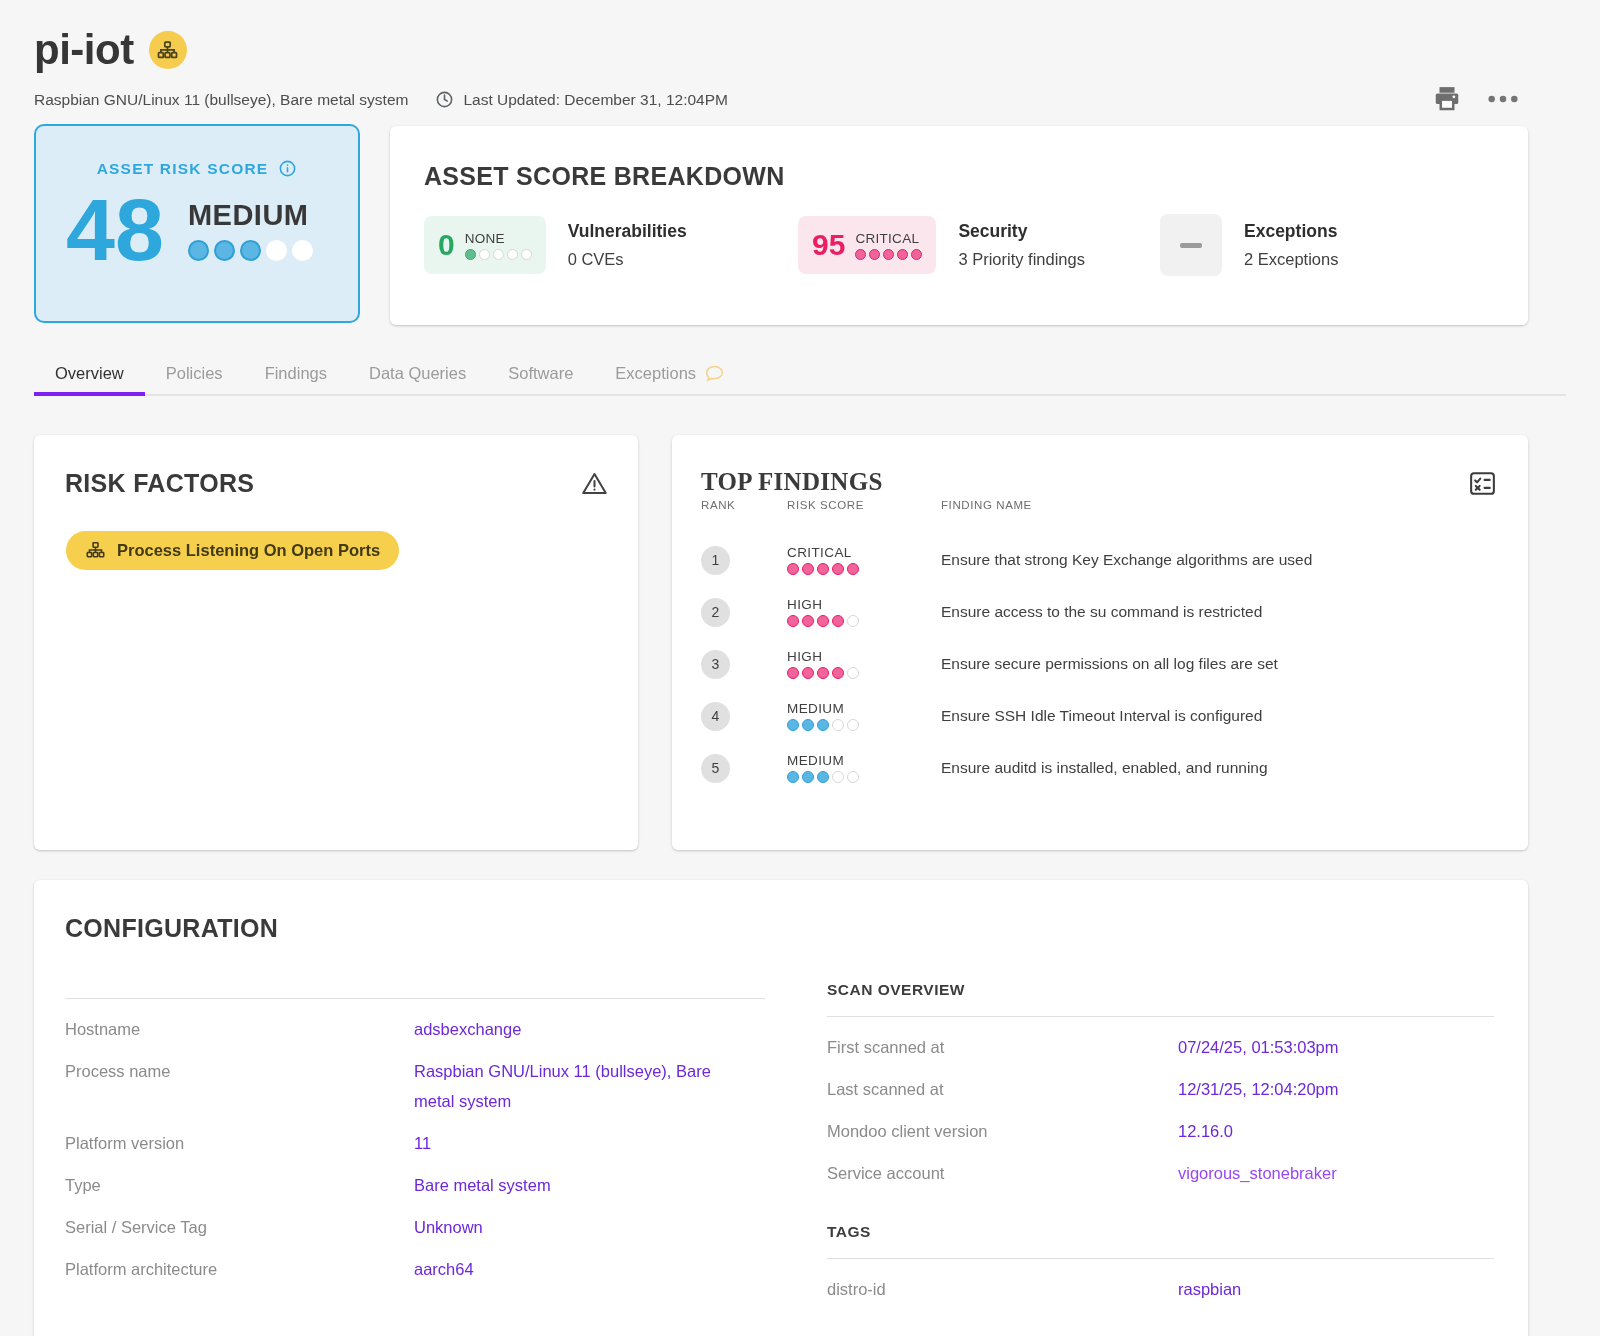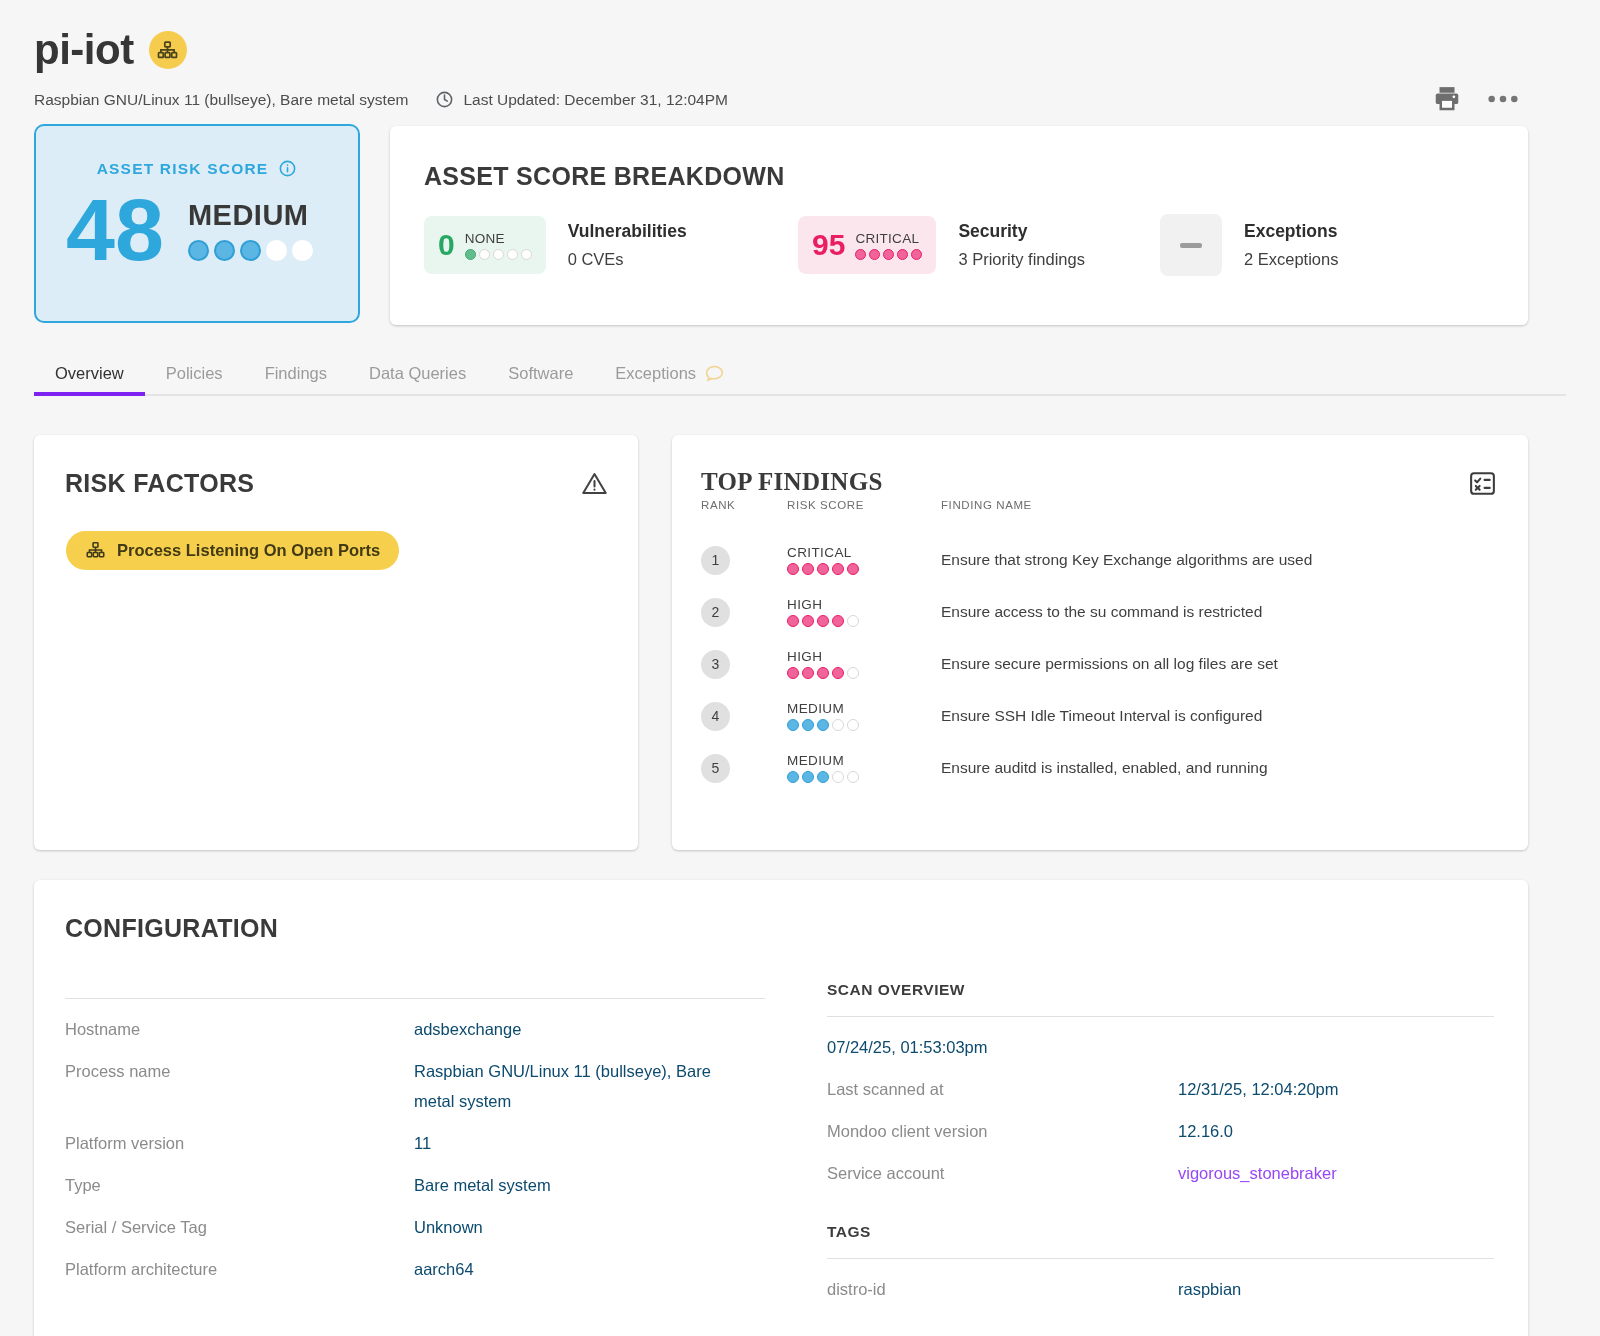--- a/index.html
+++ b/index.html
@@ -106,21 +106,21 @@
   .cfg-cols{display:flex;padding:38px 34px 0 31px;}
   .cfg-col-left{width:700px;margin-right:62px;flex-shrink:0;}
   .cfg-col-right{flex:1;}
   .sub-head{font-size:15.5px;font-weight:600;color:#3c3c3c;letter-spacing:.5px;}
   .rule{border:none;border-top:1px solid #e0e0e0;margin:17px 0 0 0;}
   .kv-rows{margin-top:9px;}
   .kv{display:flex;padding:6px 0;font-size:16.5px;line-height:30px;}
   .kv .k{color:#8b8b8b;flex-shrink:0;}
   .cfg-col-left .k{width:349px;}
   .cfg-col-right .k{width:351px;}
-  .kv .v{color:#0c4a6e;}
+  .kv .v{color:#6d28d9;}
   .cfg-col-left .v{max-width:335px;}
   .kv .v.link{color:var(--link-purple,#9747f5);cursor:pointer;}
   .tags-block{margin-top:29px;}
 </style>
 </head>
 <body>
 
 <div class="title-row">
   <div class="page-title">pi-iot</div>
   <div class="asset-type-icon">
@@ -421,20 +421,21 @@
         </div>
       </div>
     </div>
 
     <div class="cfg-col-right">
       <div>
         <div class="sub-head">SCAN OVERVIEW</div>
         <hr class="rule">
         <div class="kv-rows">
           <div class="kv">
+            <span class="k">First scanned at</span>
             <span class="v">07/24/25, 01:53:03pm</span>
           </div>
           <div class="kv">
             <span class="k">Last scanned at</span>
             <span class="v">12/31/25, 12:04:20pm</span>
           </div>
           <div class="kv">
             <span class="k">Mondoo client version</span>
             <span class="v">12.16.0</span>
           </div>

